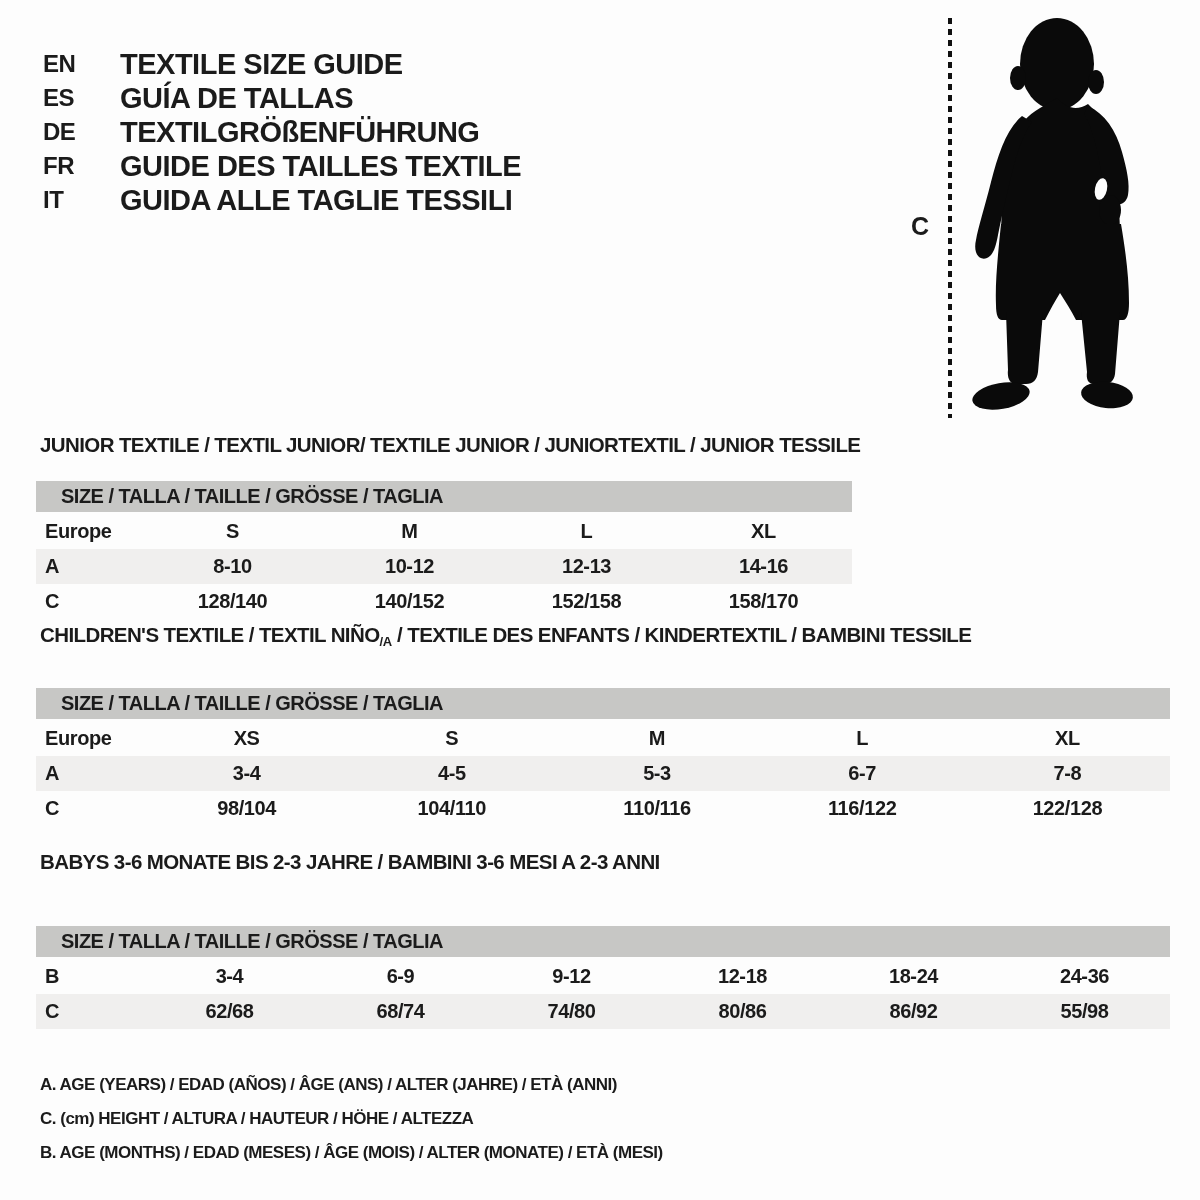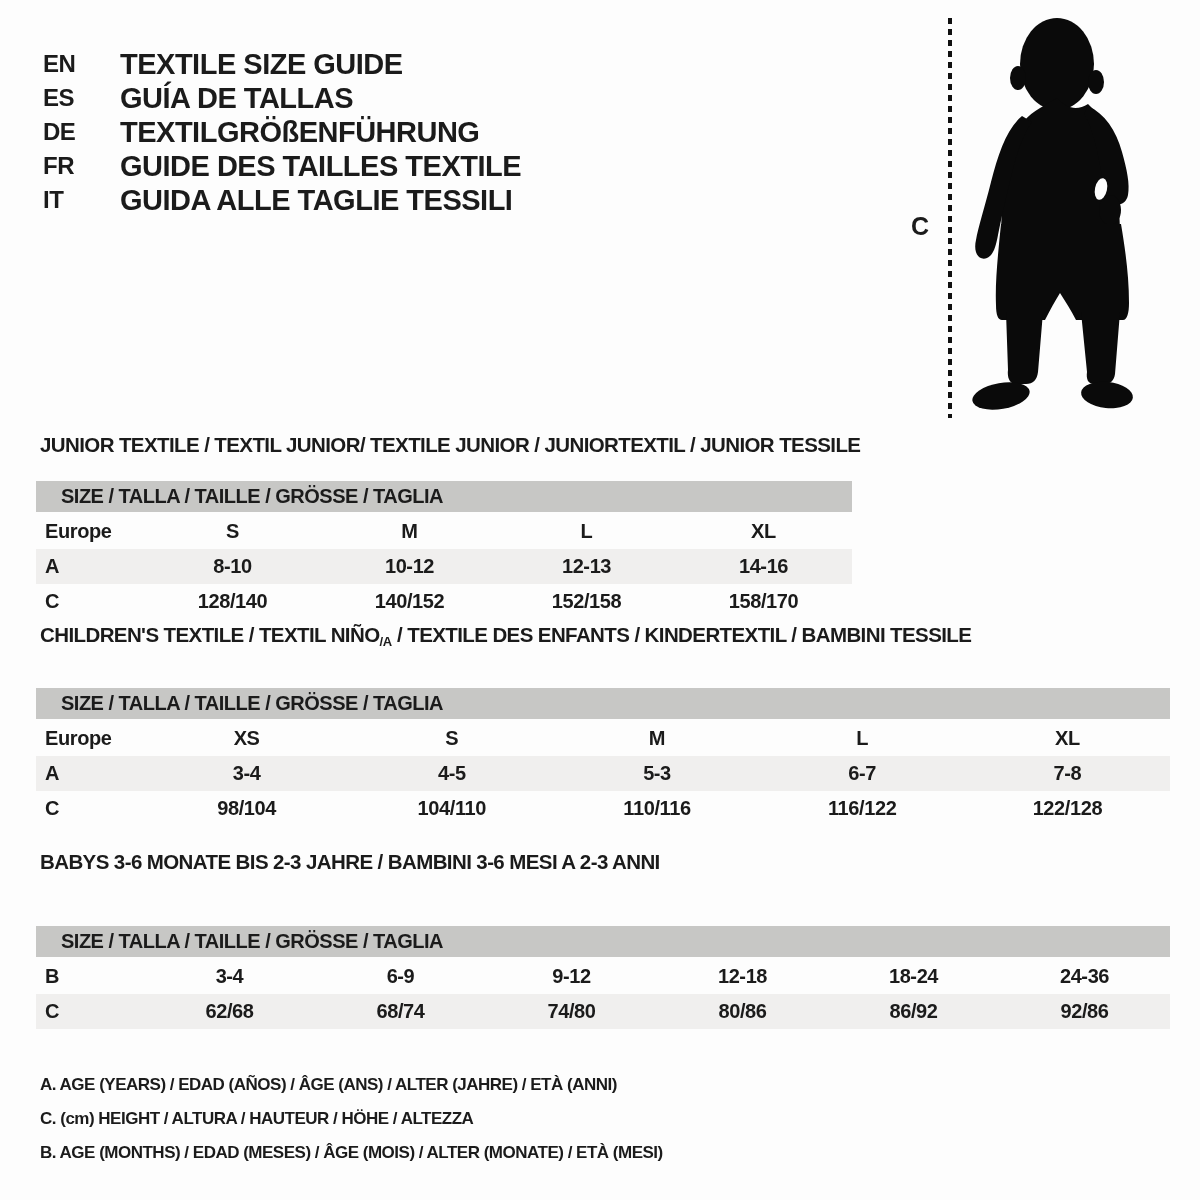--- a/index.html
+++ b/index.html
@@ -184,21 +184,21 @@
       <span class="cell">18-24</span>
       <span class="cell">24-36</span>
     </div>
     <div class="trow stripe">
       <span class="cell label-cell">C</span>
       <span class="cell">62/68</span>
       <span class="cell">68/74</span>
       <span class="cell">74/80</span>
       <span class="cell">80/86</span>
       <span class="cell">86/92</span>
-      <span class="cell">92/86</span>
+      <span class="cell">55/98</span>
     </div>
   </div>
 
   <div class="legend">
     <div class="legend-line">A. AGE (YEARS) / EDAD (AÑOS) / ÂGE (ANS) / ALTER (JAHRE) / ETÀ (ANNI)</div>
     <div class="legend-line">C. (cm) HEIGHT / ALTURA / HAUTEUR / HÖHE / ALTEZZA</div>
     <div class="legend-line">B. AGE (MONTHS) / EDAD (MESES) / ÂGE (MOIS) / ALTER (MONATE) / ETÀ (MESI)</div>
   </div>
 
 </div>

